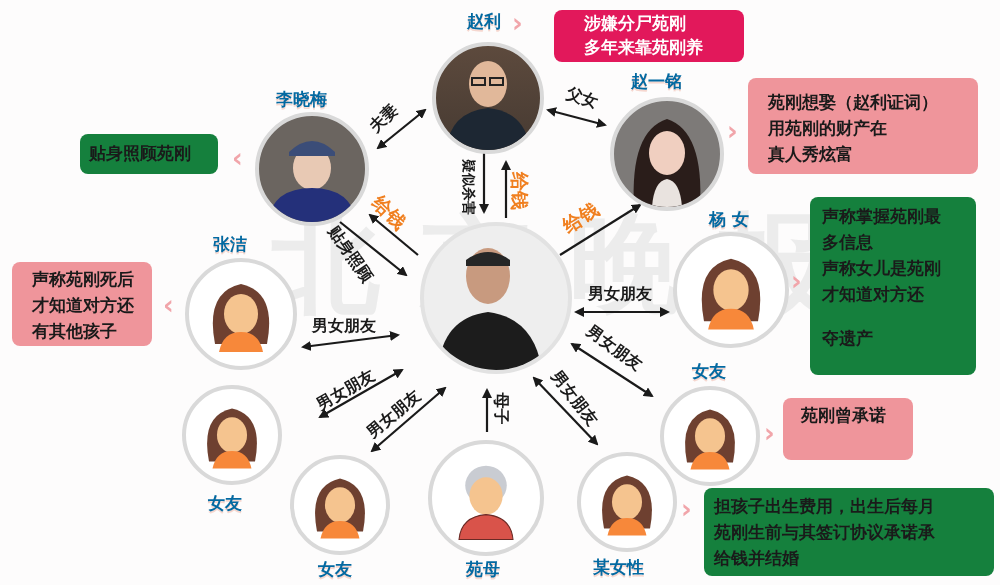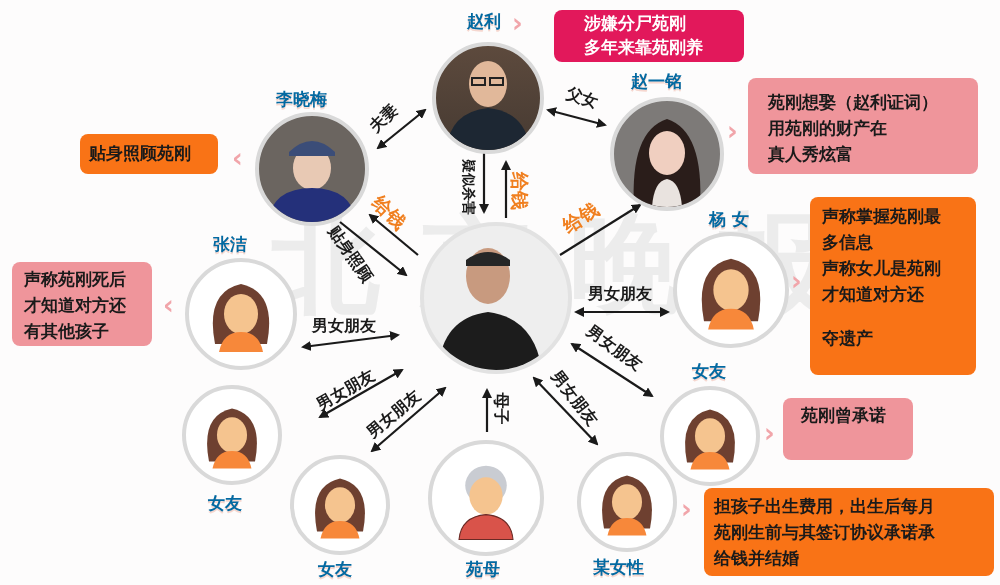--- a/index.html
+++ b/index.html
@@ -1,21 +1,21 @@
 <!DOCTYPE html>
 <html><head>
 <meta charset="utf-8">
 <style>
   html, body { margin:0; padding:0; }
   body { width:1000px; height:585px; position:relative; overflow:hidden; background:#fdfcfc; font-family:"DejaVu Sans", sans-serif; color:#1a1a1a; }
   .node { position:absolute; border-radius:50%; border:4px solid #d9d9d9; background:#fff; overflow:hidden; box-sizing:border-box; }
   .name { position:absolute; font-size:17px; font-weight:bold; color:#0369a1; text-align:center; white-space:nowrap; text-shadow:0 2px 0 #f6d7cf; }
   .box { position:absolute; border-radius:8px; font-size:17px; line-height:26px; color:#1a1a1a; box-sizing:border-box; font-weight:bold; }
   .box.strong { background:#ef959b; }
-  .box.light { background:#f97316; }
+  .box.light { background:#15803d; }
   .box.red { background:#e2185b; color:#fff; }
   .box .line { display:block; white-space:nowrap; }
   .chev { position:absolute; font-size:26px; font-weight:bold; color:#f1a5aa; line-height:26px; }
   .rel { position:absolute; font-size:16px; font-weight:bold; color:#1a1a1a; white-space:nowrap; }
   .money { position:absolute; font-size:19px; font-weight:bold; color:#f07f1f; white-space:nowrap; }
   svg.lines { position:absolute; left:0; top:0; }
   .wm { position:absolute; font-size:110px; color:#ececec; font-weight:bold; letter-spacing:40px; }
 </style>
 </head>
 <body>
@@ -128,21 +128,21 @@
 
 <div class="name" style="left:213px; top:233px;">张洁</div>
 <div class="node" style="left:185px; top:258px; width:112px; height:112px;">
   <svg width="104" height="104" viewBox="0 0 104 104">
     <path d="M26,82 Q16,30 52,22 Q88,30 78,82 z" fill="#6e4030"></path>
     <ellipse cx="52" cy="52" rx="17" ry="20" fill="#f5c48f"></ellipse>
     <path d="M30,90 Q34,70 52,70 Q70,70 74,90 z" fill="#f7883a"></path>
   </svg>
 </div>
 <div class="chev" style="left:163px; top:292px;">‹</div>
-<div class="box strong" style="left:12px; top:262px; width:140px; height:84px; padding:4px 0 0 12px;">
+<div class="box strong" style="left:12px; top:262px; width:140px; height:84px; padding:4px 0 0 20px;">
   <span class="line">声称苑刚死后</span>
   <span class="line">才知道对方还</span>
   <span class="line">有其他孩子</span>
 </div>
 
 <div class="name" style="left:709px; top:208px;">杨 女</div>
 <div class="node" style="left:673px; top:232px; width:116px; height:116px;">
   <svg width="108" height="108" viewBox="0 0 104 104">
     <path d="M26,82 Q16,30 52,22 Q88,30 78,82 z" fill="#6e4030"></path>
     <ellipse cx="52" cy="52" rx="17" ry="20" fill="#f5c48f"></ellipse>

